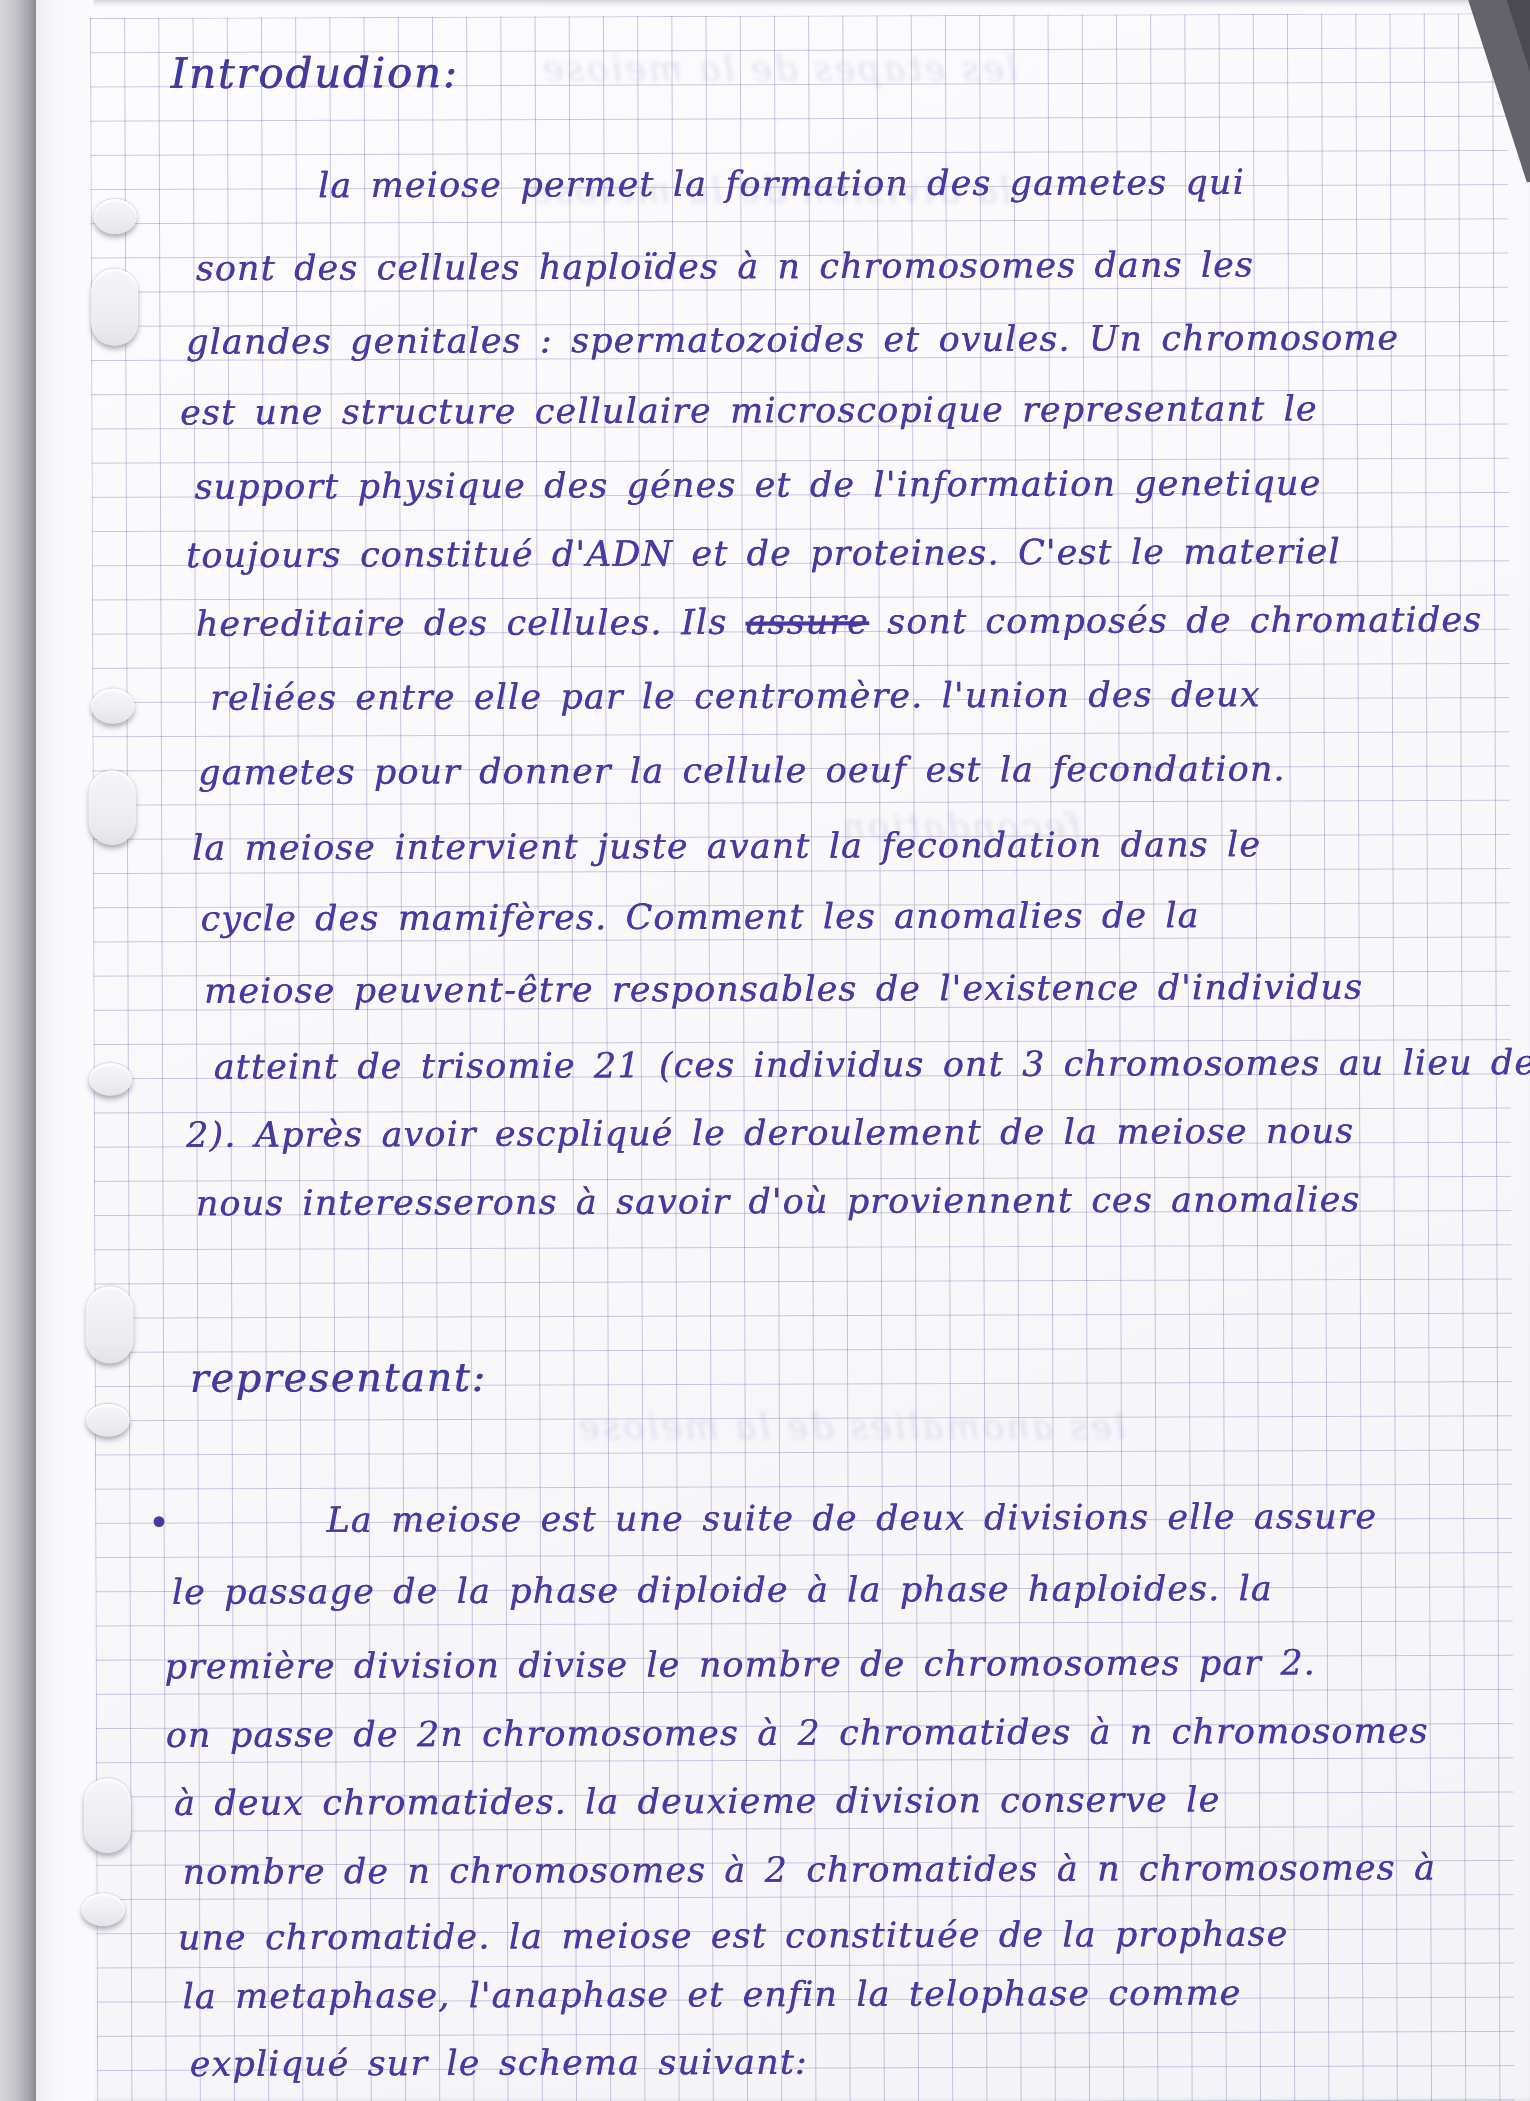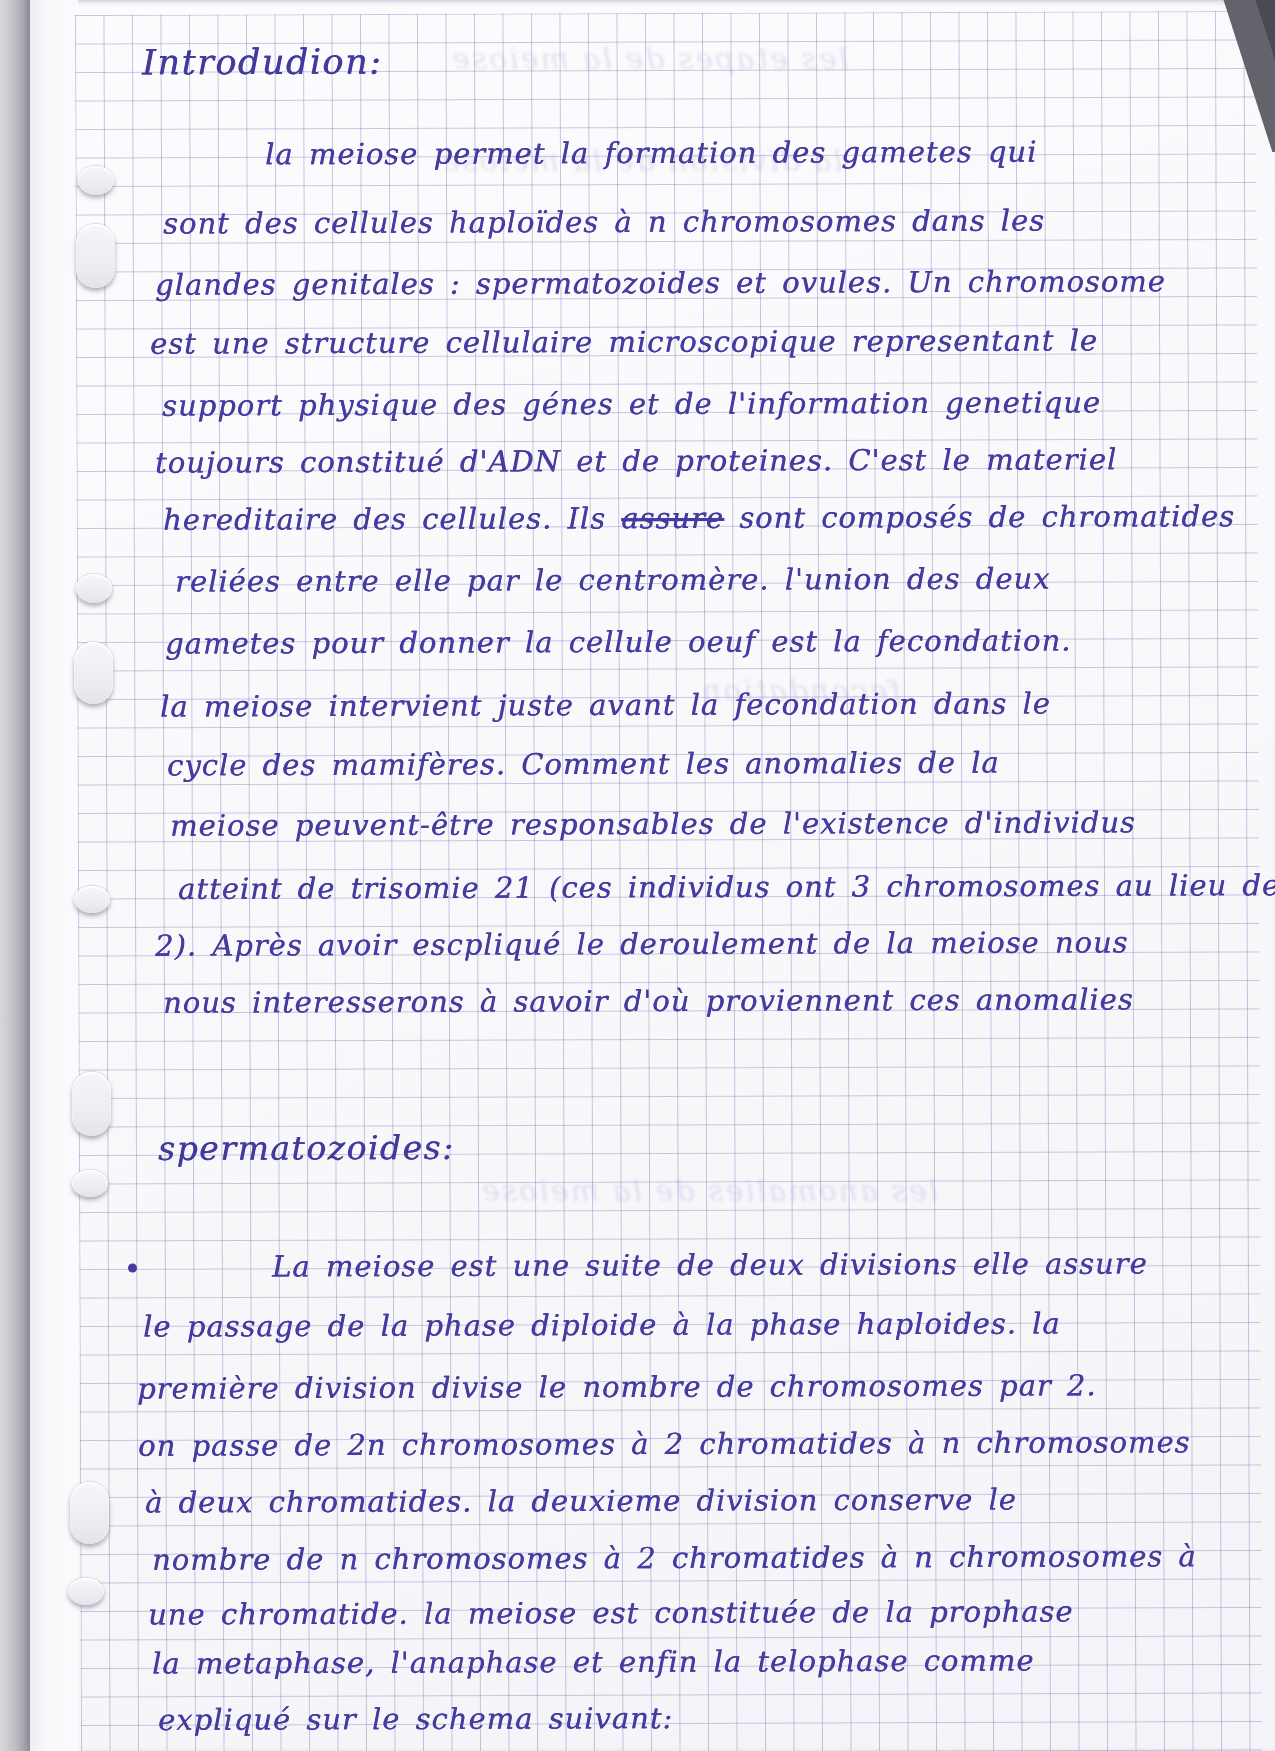--- a/index.html
+++ b/index.html
@@ -93,21 +93,21 @@
   <div class="corner-wedge-dark"></div>
 
   <div id="ghost-lines">
       <div class="ghost-line" style="left: 420px; top: 58px;"><span>les etapes de la meiose</span></div>
       <div class="ghost-line" style="left: 410px; top: 160px;"><span>la division de la meiose</span></div>
       <div class="ghost-line" style="left: 450px; top: 1190px;"><span>les anomalies de la meiose</span></div>
       <div class="ghost-line" style="left: 670px; top: 690px;"><span>fecondation</span></div>
     </div>
 
   <div class="heading" style="left:112px;top:62px;">Introdudion:</div>
-  <div class="heading small" style="left:128px;top:1148px;">spermatozoides:</div>
+  <div class="heading small" style="left:128px;top:1148px;">representant:</div>
 
   <div class="bullet-dot" style="left:98px;top:1268px;"></div>
 
   <div id="intro-lines">
       <div class="hand-line" style="left: 235px; top: 153px;"><span>la meiose permet la formation des gametes qui</span></div>
       <div class="hand-line" style="left: 133px; top: 222px;"><span>sont des cellules haploïdes à n chromosomes dans les</span></div>
       <div class="hand-line" style="left: 125px; top: 283px;"><span>glandes genitales : spermatozoides et ovules. Un chromosome</span></div>
       <div class="hand-line" style="left: 120px; top: 342px;"><span>est une structure cellulaire microscopique representant le</span></div>
       <div class="hand-line" style="left: 132px; top: 404px;"><span>support physique des génes et de l'information genetique</span></div>
       <div class="hand-line" style="left: 125px; top: 461px;"><span>toujours constitué d'ADN et de proteines. C'est le materiel</span></div>

